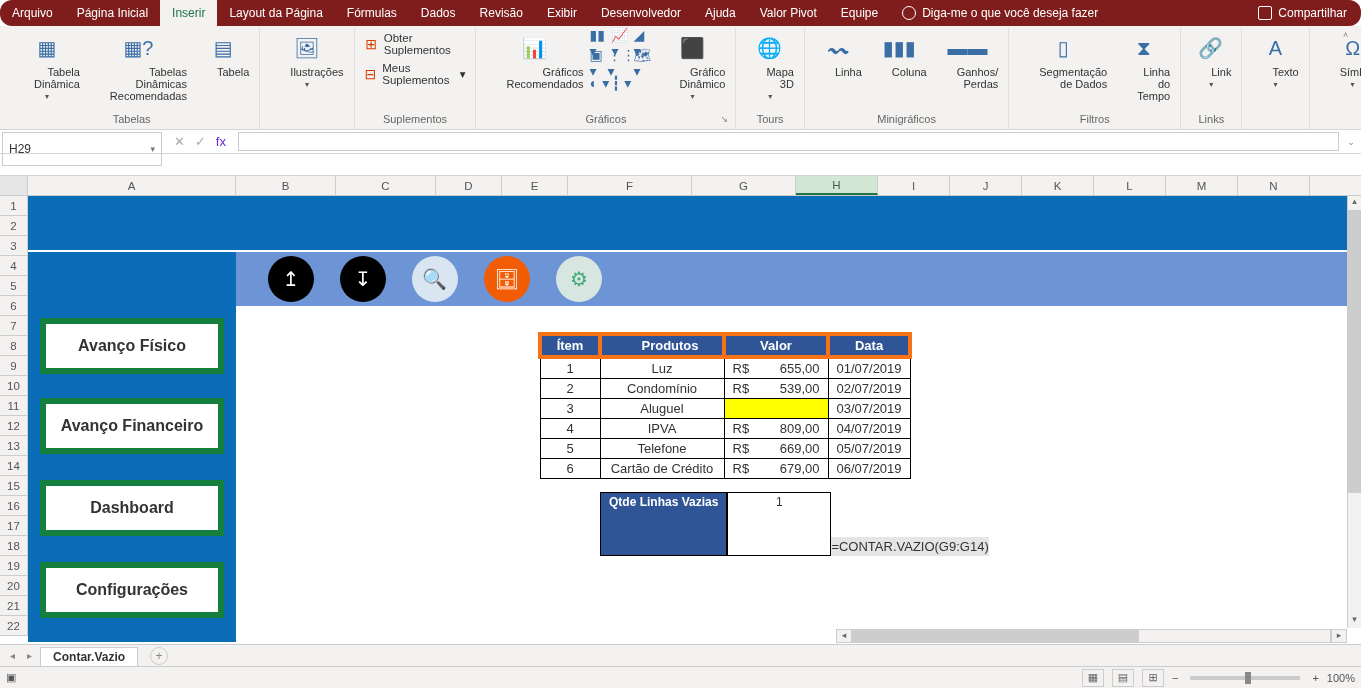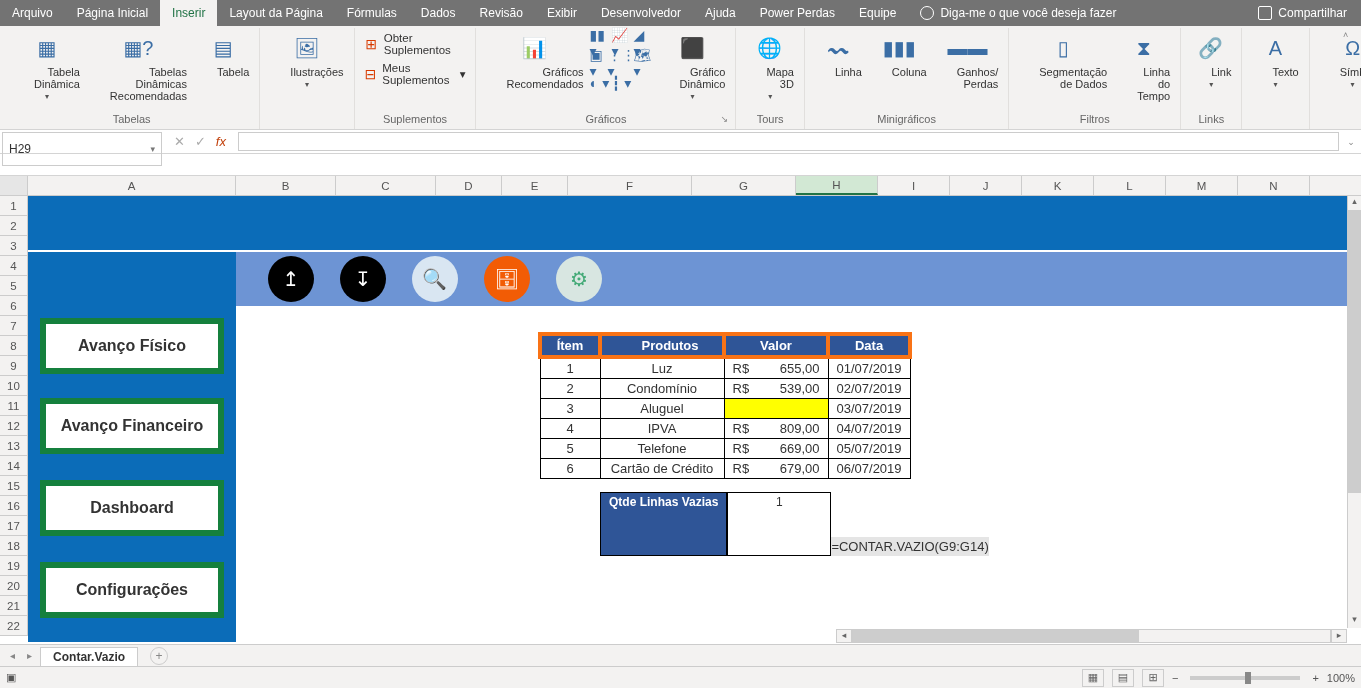--- a/index.html
+++ b/index.html
@@ -1,19 +1,19 @@
 <!DOCTYPE html>
 <html><head>
 <meta charset="utf-8">
 <style>
   * { box-sizing: border-box; margin: 0; padding: 0; font-family: "Segoe UI", Tahoma, sans-serif; }
   body { background: #fff; font-size: 12px; color: #333; overflow: hidden; }
 
   
-  .menubar { background: #737373; color: #fff; height: 26px; display: flex; align-items: stretch; }
+  .menubar { background: #7f1d1d; color: #fff; height: 26px; display: flex; align-items: stretch; border-radius: 12px; }
   .menubar .tab { padding: 0 12px; display: flex; align-items: center; font-size: 12px; cursor: pointer; }
   .menubar .tab.active { background: #f3f2f1; color: #217346; }
   .menubar .tell-me { display: flex; align-items: center; gap: 6px; padding: 0 12px; }
   .menubar .tell-me .bulb { width: 14px; height: 14px; border: 1.5px solid #fff; border-radius: 50%; position: relative; }
   .menubar .share { margin-left: auto; display: flex; align-items: center; gap: 6px; padding: 0 14px; }
   .menubar .share-icon { width: 14px; height: 14px; border: 1.5px solid #fff; border-radius: 2px; position: relative; }
 
   
   .ribbon { background: #f3f2f1; border-bottom: 1px solid #d4d4d4; height: 104px; display: flex; align-items: stretch; padding: 2px 4px 0 4px; position: relative; }
   .ribbon-group { display: flex; flex-direction: column; align-items: center; border-right: 1px solid #e1dfdd; padding: 2px 6px 0 6px; }
@@ -28,21 +28,21 @@
   .rb-hitem .ic { width: 16px; height: 16px; display: flex; align-items: center; justify-content: center; color: #d83b01; font-size: 14px; }
   .small-ic { width: 20px; height: 18px; display: flex; align-items: center; justify-content: center; font-size: 14px; color: #3b6ea5; cursor: pointer; }
   .grp-launch { position: absolute; right: 3px; bottom: 3px; width: 12px; height: 12px; font-size: 9px; color: #888; cursor: pointer; }
 
   
   .fbar { height: 24px; display: flex; align-items: stretch; border-bottom: 1px solid #d4d4d4; background: #fff; }
   .name-box { width: 160px; border: 1px solid #ccc; margin: 2px; display: flex; align-items: center; padding: 16px 6px; font-size: 12px; justify-content: space-between; }
   .name-box .dd { font-size: 9px; color: #777; }
   .fx-ctrls { display: flex; align-items: center; gap: 10px; padding: 0 10px; color: #aaa; }
   .fx-ctrls span { font-size: 13px; }
-  .fx-label { font-style: italic; color: #c2410c; }
+  .fx-label { color: #6d28d9; }
   .formula-input { flex: 1; border: 1px solid #ccc; margin: 2px; padding: 0 6px; font-size: 12px; }
   .fbar-expand { width: 20px; display: flex; align-items: center; justify-content: center; color: #888; font-size: 9px; cursor: pointer; }
 
   
   .pre-grid-spacer { height: 22px; border-bottom: 1px solid #d4d4d4; background: #fff; }
 
   
   .grid-wrap { position: relative; height: 468px; background: #fff; }
   .col-headers { display: flex; height: 20px; background: #f3f2f1; border-bottom: 1px solid #ccc; }
   .col-headers .corner { width: 28px; border-right: 1px solid #ccc; background: #e6e6e6; }
@@ -114,21 +114,21 @@
     <div class="tab">Arquivo</div>
     <div class="tab">Página Inicial</div>
     <div class="tab active">Inserir</div>
     <div class="tab">Layout da Página</div>
     <div class="tab">Fórmulas</div>
     <div class="tab">Dados</div>
     <div class="tab">Revisão</div>
     <div class="tab">Exibir</div>
     <div class="tab">Desenvolvedor</div>
     <div class="tab">Ajuda</div>
-    <div class="tab">Power Perdas</div>
+    <div class="tab">Valor Pivot</div>
     <div class="tab">Equipe</div>
     <div class="tell-me">
       <span class="bulb"></span>
       <span>Diga-me o que você deseja fazer</span>
     </div>
     <div class="share">
       <span class="share-icon"></span>
       <span>Compartilhar</span>
     </div>
   </div>

